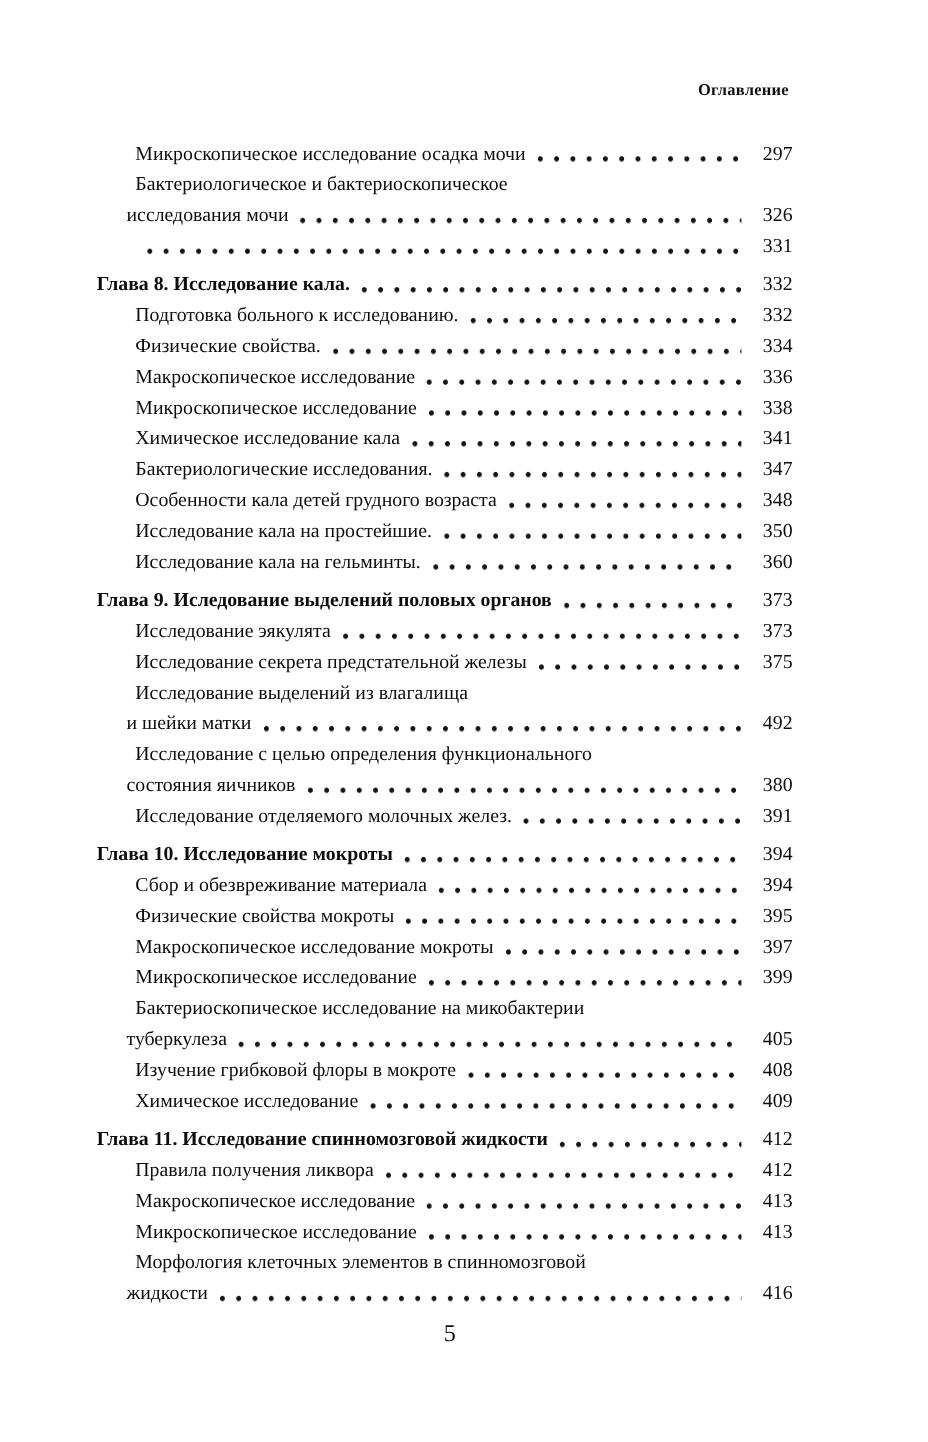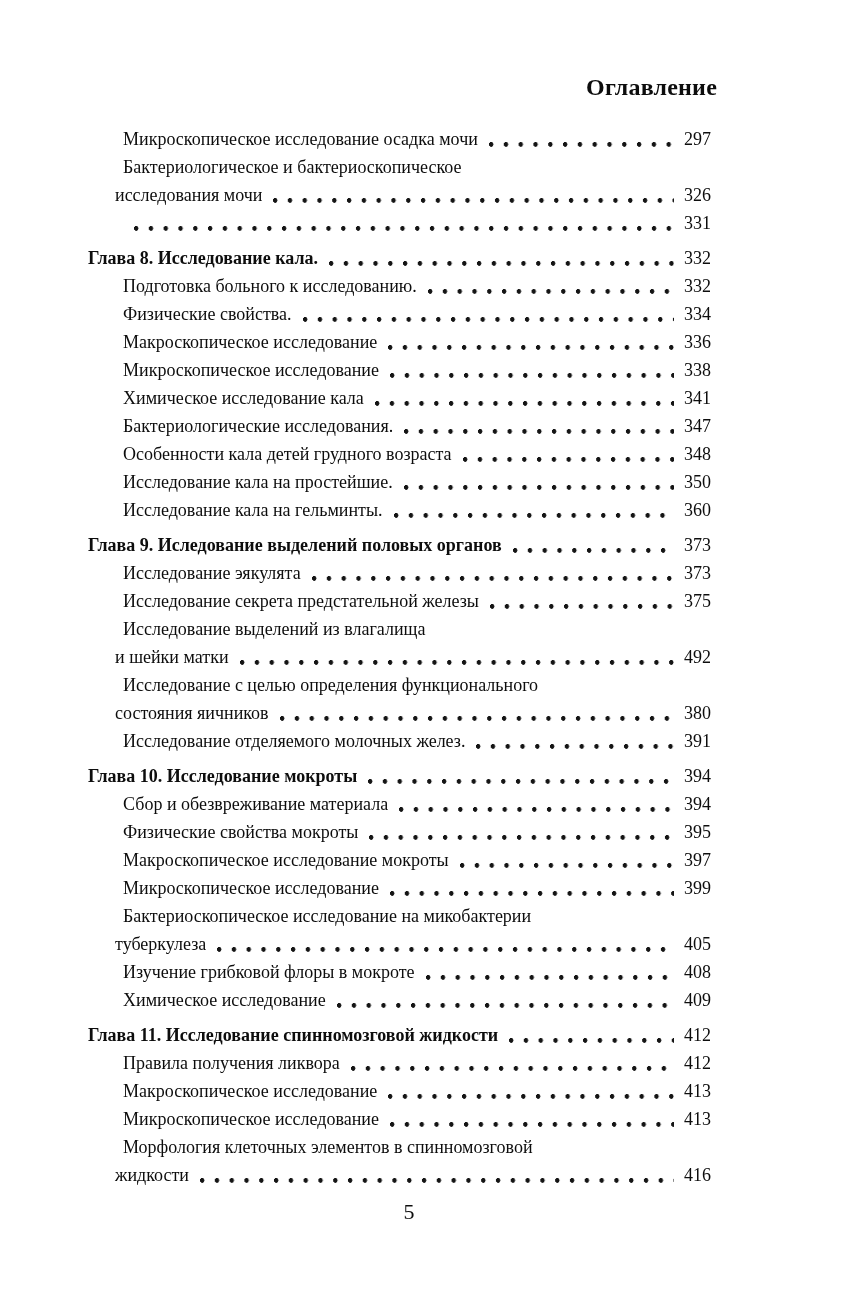--- a/index.html
+++ b/index.html
@@ -13,21 +13,21 @@
     height: 1311px;
     background: #ffffff;
     font-family: "Liberation Serif", "DejaVu Serif", serif;
     color: #0d0d0d;
     overflow: hidden;
   }
   .header {
     position: absolute;
     top: 74px;
     right: 127px;
-    font-size: 24px;
+    font-size: 15px;
     font-weight: bold;
     letter-spacing: 0.2px;
   }
   .toc {
     position: absolute;
     top: 125px;
     left: 88px;
     right: 114px;
   }
   .row {
@@ -49,21 +49,21 @@
     align-self: stretch;
     margin: 0 10px 0 5px;
     background-image: radial-gradient(circle at 2.2px 2.2px, #141414 1.9px, rgba(0,0,0,0) 2.5px);
     background-size: 14.8px 4.6px;
     background-repeat: repeat-x;
     background-position: left 6px bottom 6px;
     min-width: 8px;
   }
   .pagenum {
     min-width: 46px;
-    text-align: left;
+    text-align: center;
     font-weight: normal;
   }
   .footer {
     position: absolute;
     top: 1199px;
     left: 88px;
     right: 114px;
     text-align: center;
     font-size: 22px;
   }

